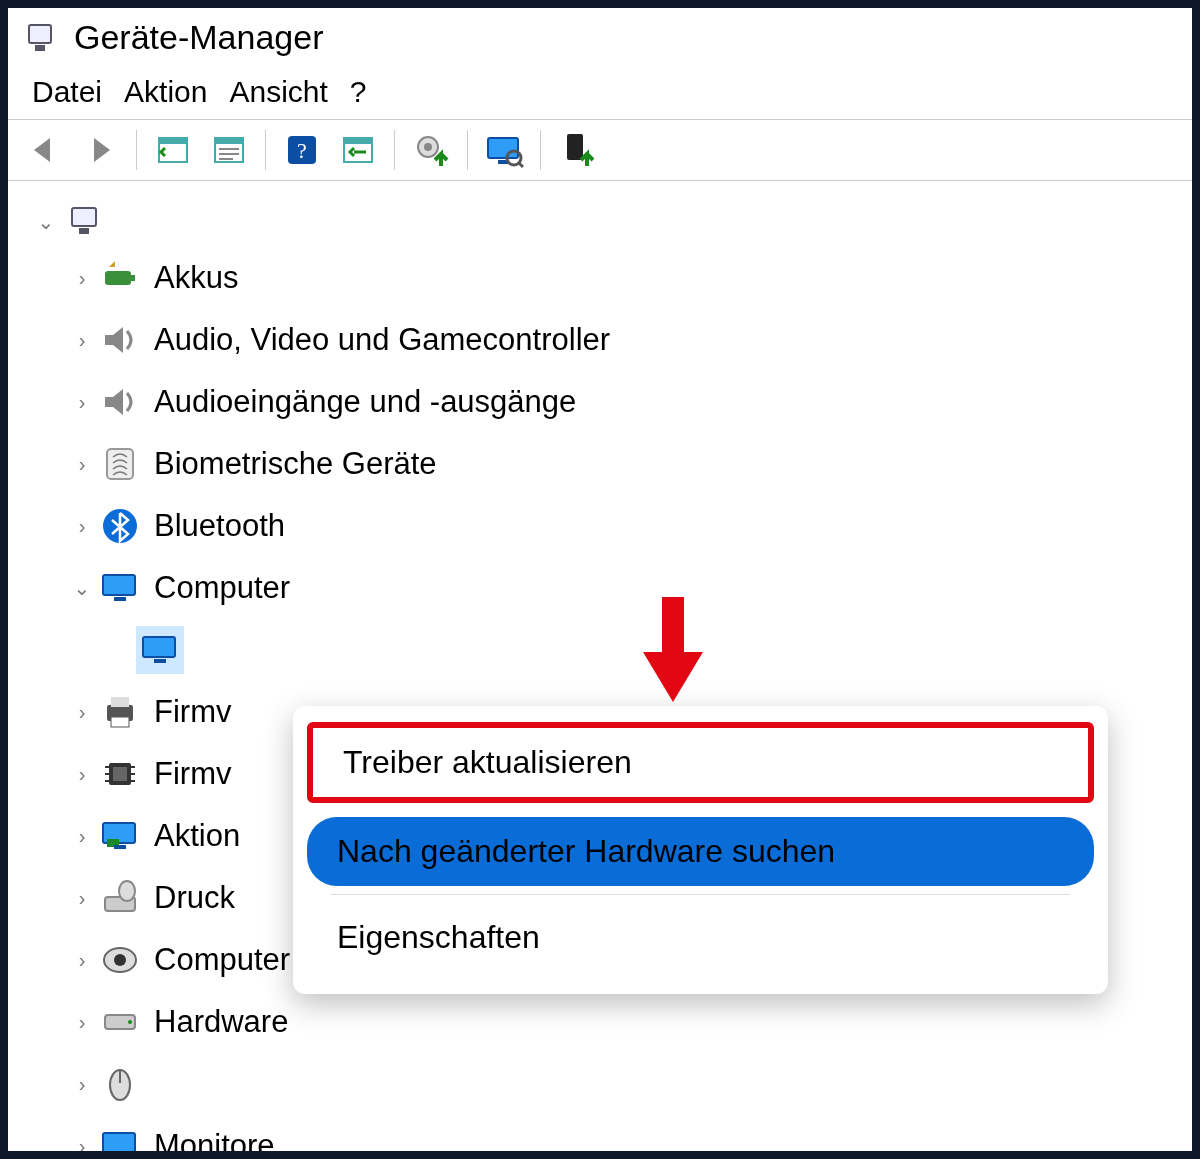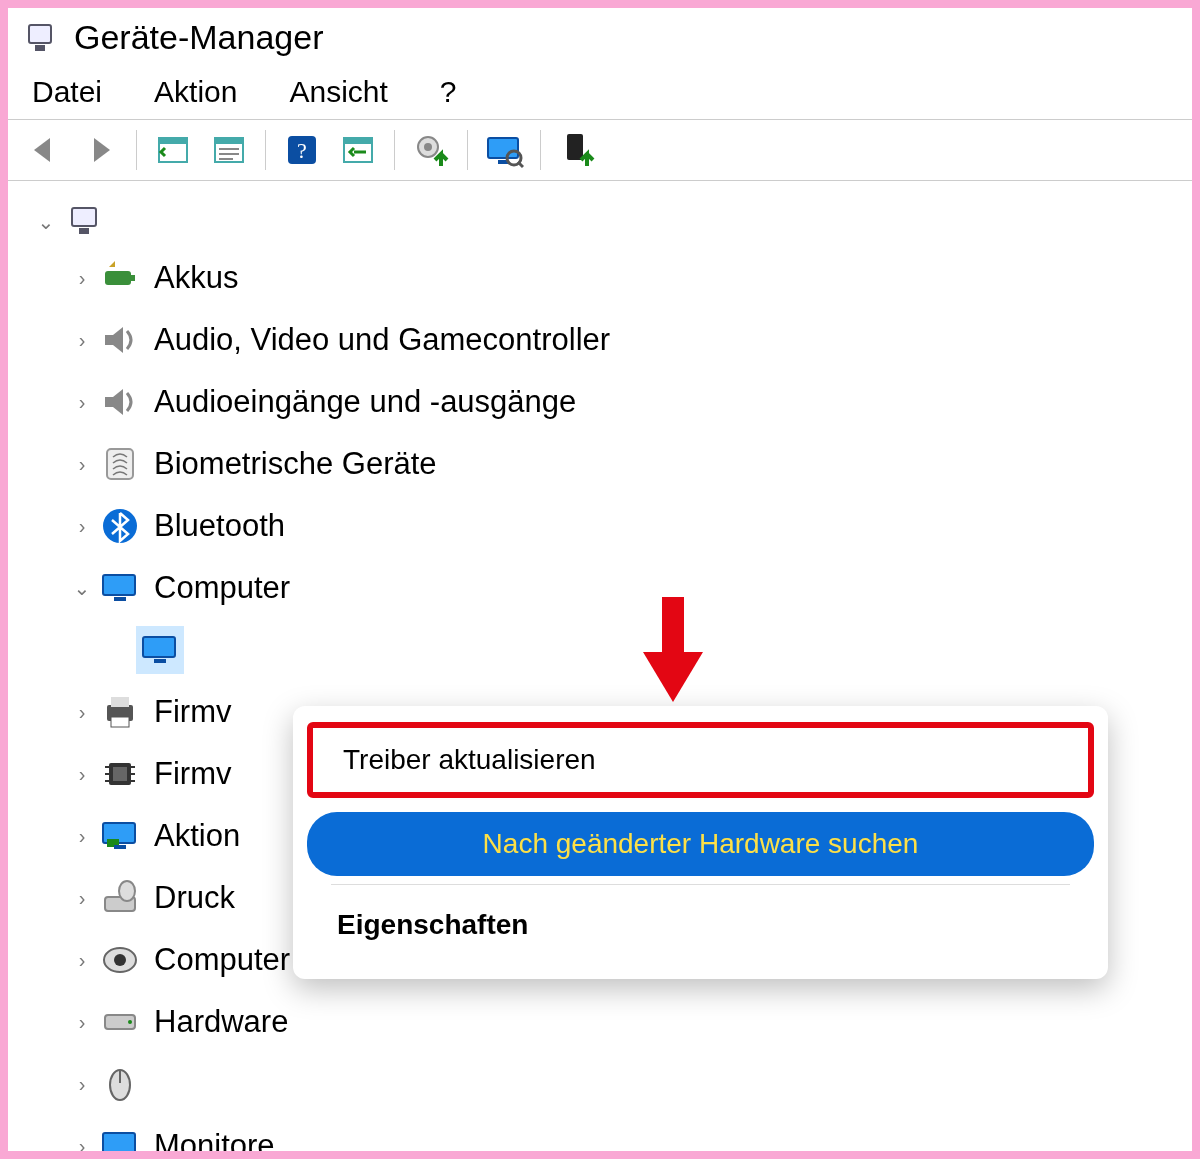--- a/index.html
+++ b/index.html
@@ -1,43 +1,43 @@
 <!DOCTYPE html>
 <html><head>
 <meta charset="utf-8">
 <style>
   * { box-sizing: border-box; margin: 0; padding: 0; }
   body { font-family: 'Segoe UI', Tahoma, sans-serif; background: #fff; width: 1200px; height: 1159px; overflow: hidden; }
-  .window { border: 8px solid #f9a8d4; width: 1200px; height: 1159px; background: #fff; display: flex; flex-direction: column; }
+  .window { border: 8px solid #0f172a; width: 1200px; height: 1159px; background: #fff; display: flex; flex-direction: column; }
   .titlebar { display: flex; align-items: center; padding: 10px 14px 6px 14px; gap: 16px; }
   .title-icon { width: 36px; height: 36px; display: flex; align-items: center; justify-content: center; }
   .title-text { font-size: 34px; font-weight: 400; color: #000; }
-  .menubar { display: flex; gap: 52px; padding: 12px 24px 10px 24px; font-size: 30px; color: #000; }
+  .menubar { display: flex; gap: 22px; padding: 12px 24px 10px 24px; font-size: 30px; color: #000; }
   .menu-item { cursor: default; }
   .toolbar { display: flex; align-items: center; border-top: 1px solid #ccc; border-bottom: 1px solid #ccc; padding: 6px 12px; gap: 8px; }
   .tb-btn { width: 48px; height: 48px; display: flex; align-items: center; justify-content: center; }
   .tb-sep { width: 1px; height: 40px; background: #ccc; margin: 0 4px; }
   .tree { flex: 1; padding: 16px 8px 0 18px; font-size: 31px; color: #000; position: relative; overflow: hidden; }
   .node { display: flex; align-items: center; height: 62px; }
   .chev { width: 28px; color: #777; font-size: 20px; display: inline-flex; justify-content: center; }
   .node-icon { width: 48px; height: 48px; display: flex; align-items: center; justify-content: center; margin-right: 10px; }
   .node-label { white-space: nowrap; }
   .indent1 { padding-left: 42px; }
   .indent2 { padding-left: 110px; }
   .selected-icon { background: #cde8ff; }
   .root-row { display:flex; align-items:center; padding-left:6px; height: 50px; }
   .root-row .chev { width: 28px; }
 
   
   .context-menu { position: absolute; left: 285px; top: 525px; width: 815px; background: #fff; border-radius: 12px; box-shadow: 0 10px 30px rgba(0,0,0,0.25); padding: 14px 8px 20px 8px; z-index: 10; }
-  .cm-item { font-size: 28px; padding: 16px 30px; margin: 2px 6px; border-radius: 6px; }
+  .cm-item { font-size: 32px; padding: 16px 30px; margin: 2px 6px; border-radius: 6px; }
   .cm-hl-red { border: 6px solid #e30613; }
-  .cm-sel-blue { background: #0a6cd6; color: #fde047; text-align: center; margin-top: 14px; border-radius: 30px; }
+  .cm-sel-blue { background: #0a6cd6; color: #000000; margin-top: 14px; border-radius: 30px; }
   .cm-sep { height: 1px; background: #ddd; margin: 8px 30px; }
-  .cm-bold { font-weight: 700; margin-top: 6px; }
+  .cm-bold { font-weight: 400; margin-top: 6px; }
 
   
   .red-arrow { position: absolute; left: 630px; top: 416px; z-index: 11; }
 
 </style>
 </head>
 <body>
 
 <div class="window">
 

